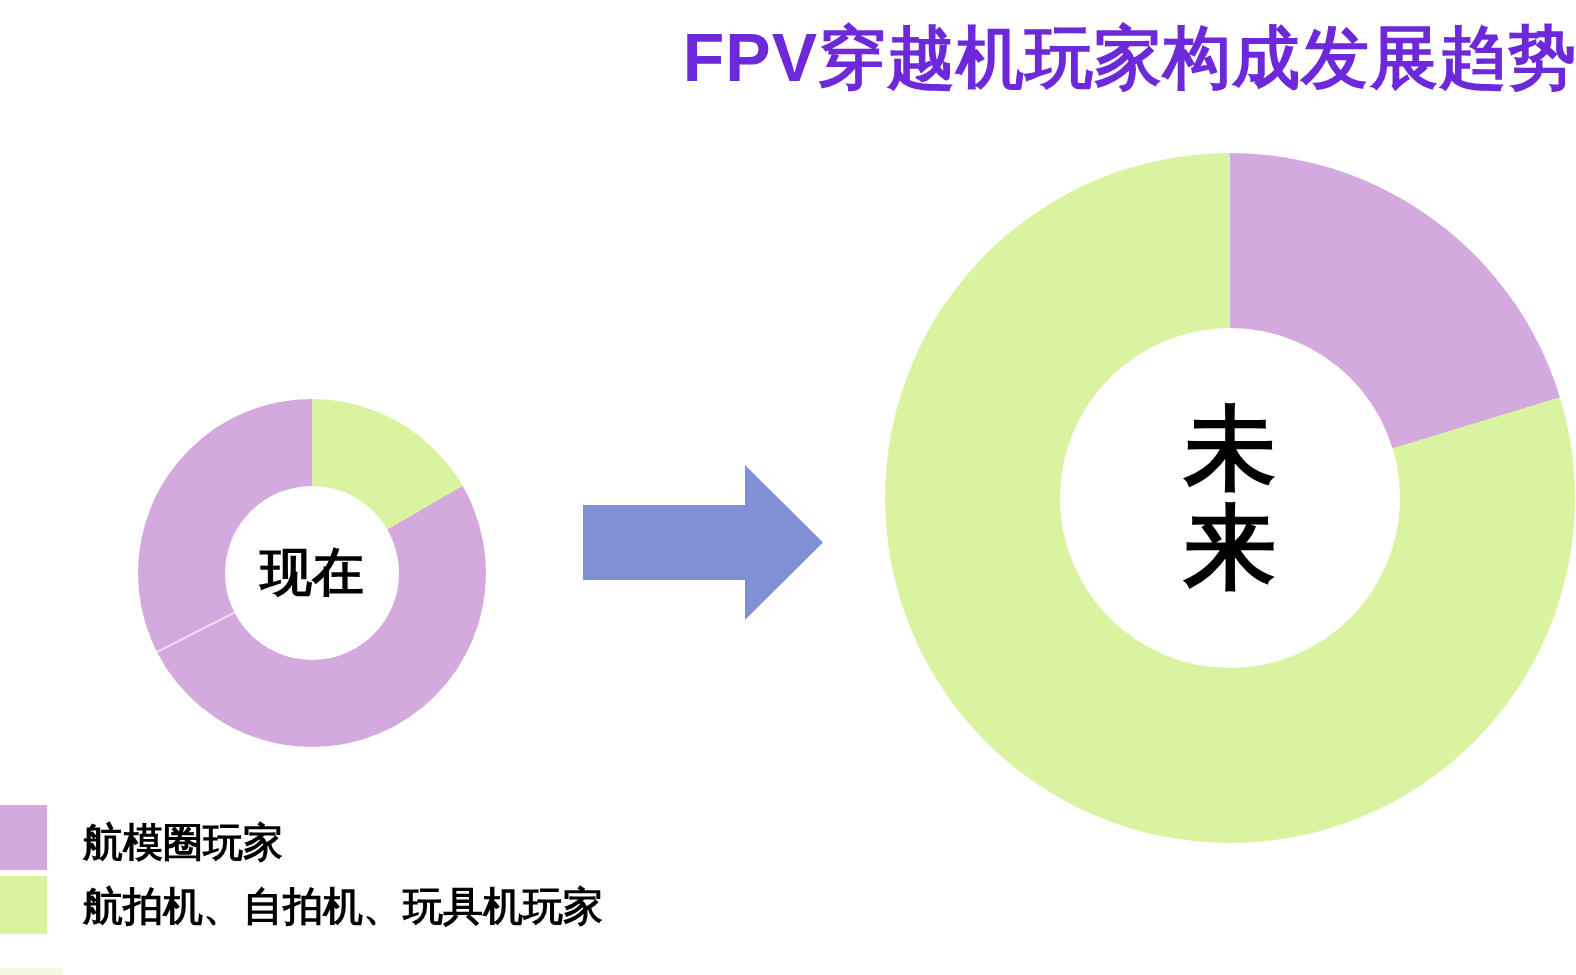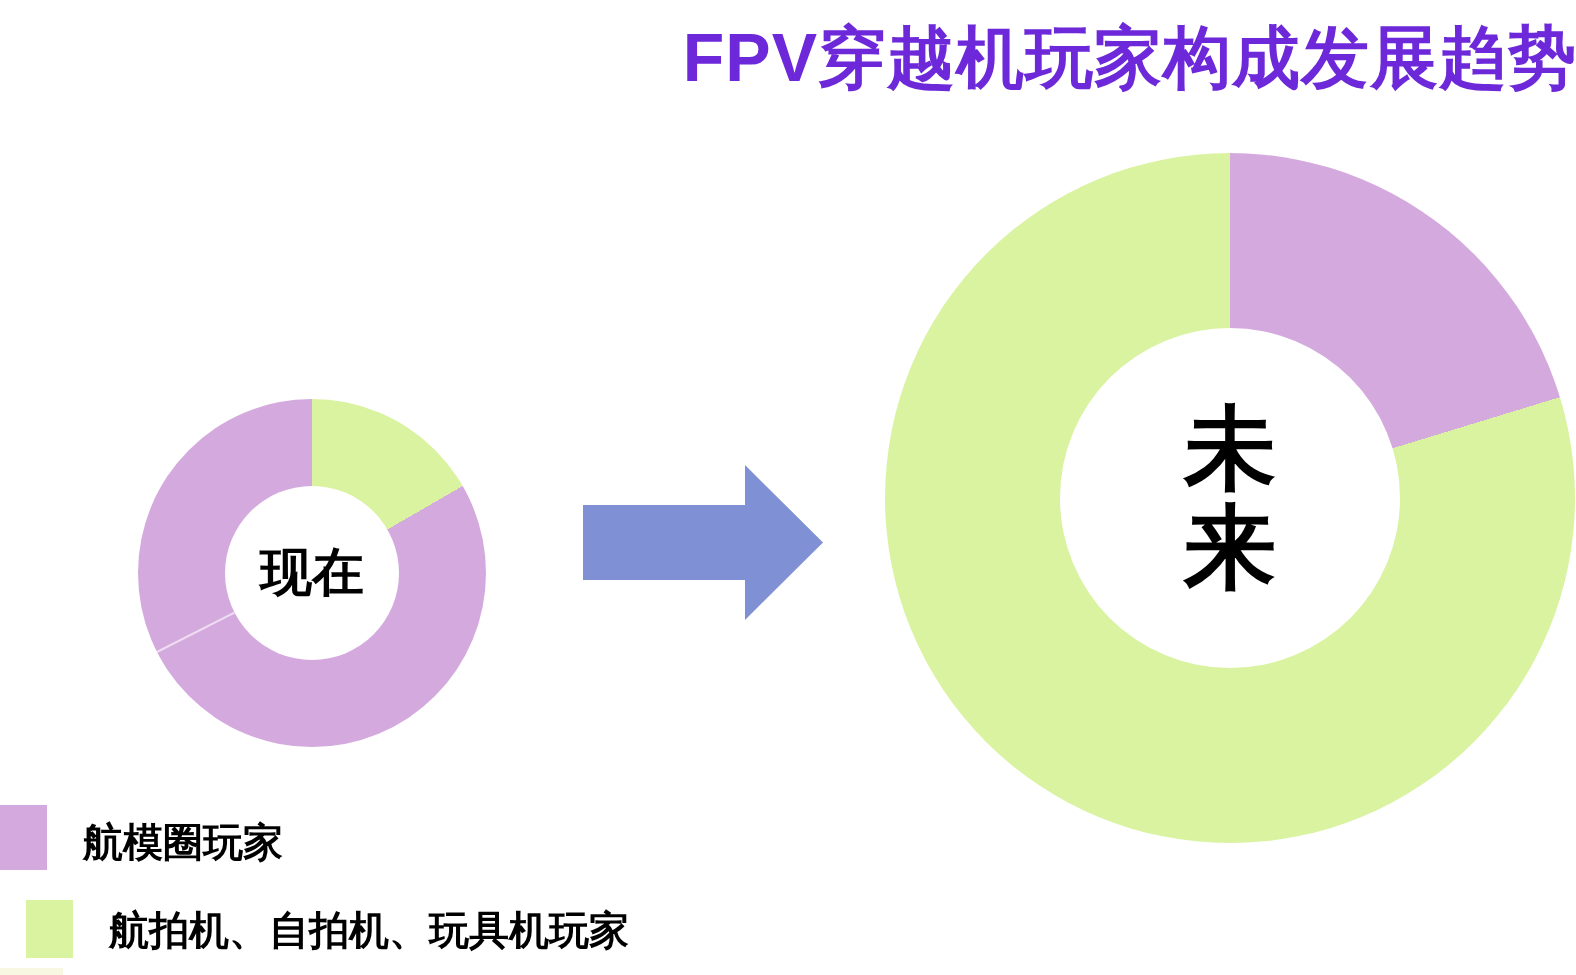--- a/index.html
+++ b/index.html
@@ -52,21 +52,21 @@
     width: 2px;
     height: 174px;
     transform-origin: 50% 0;
     background: linear-gradient(to bottom,
       rgba(255,255,255,0) 0px, rgba(255,255,255,0) 87px,
       rgba(255,255,255,0.6) 87px, rgba(255,255,255,0.6) 174px);
   }
   .arrow-svg { position: absolute; left: 583px; top: 465px; width: 240px; height: 155px; }
   .legend-row { position: absolute; left: 0; display: flex; align-items: flex-end; }
   .legend-row-1 { top: 805px; height: 65px; }
-  .legend-row-2 { top: 900px; height: 58px; padding-left: 26px; }
+  .legend-row-2 { top: 876px; height: 58px; }
   .chip { display: block; width: 47px; align-self: stretch; }
   .legend-label {
     margin-left: 36px;
     font-size: 40px;
     font-weight: 900;
     white-space: nowrap;
     color: #000;
   }
   .chip-partial { position: absolute; left: 0; top: 968px; width: 63px; height: 7px; }
 </style>

